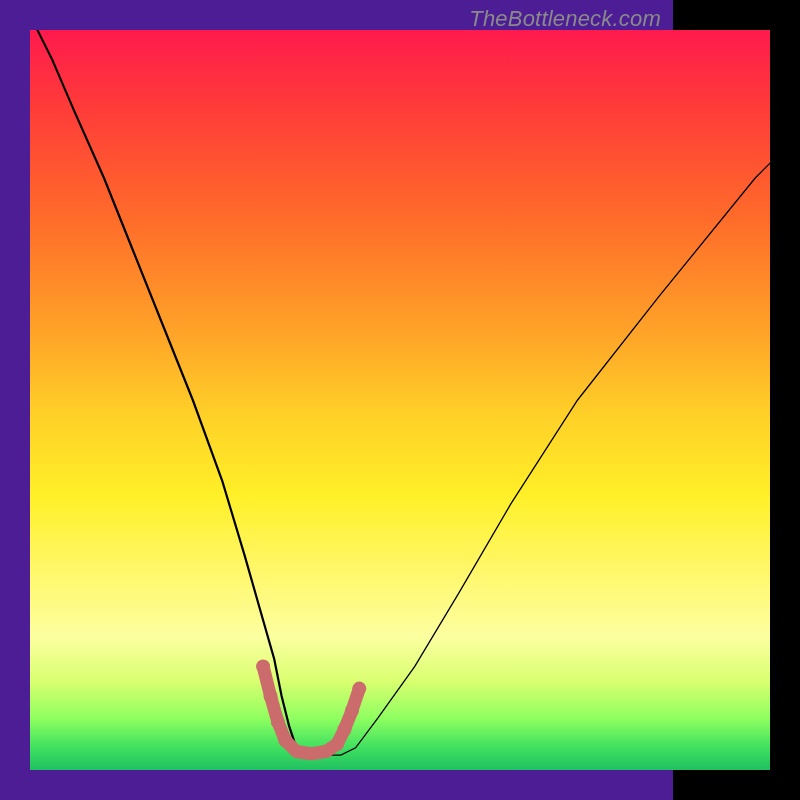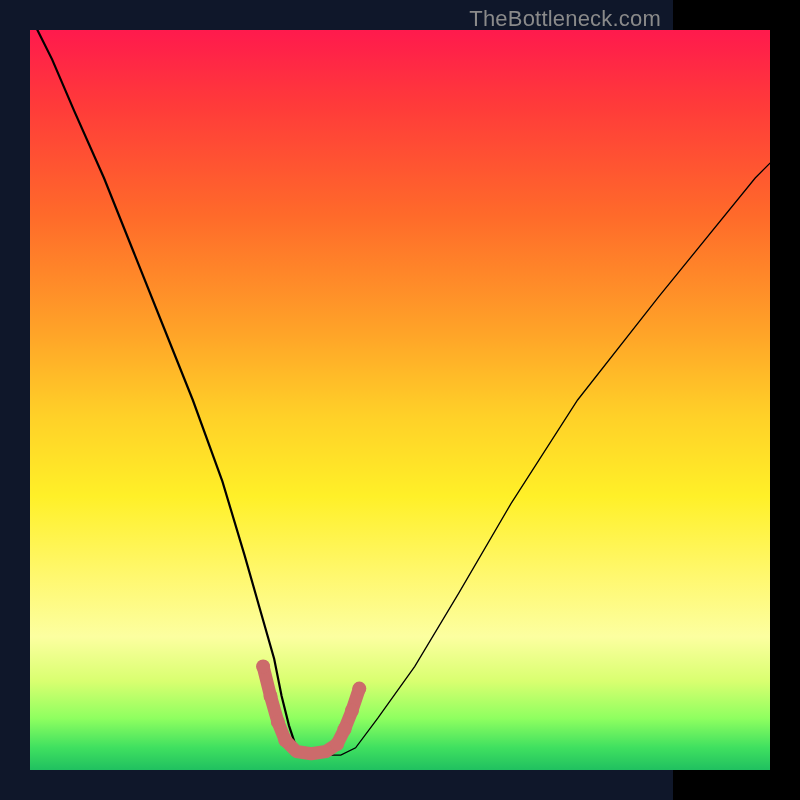--- a/index.html
+++ b/index.html
@@ -8,21 +8,22 @@
     width: 800px;
     height: 800px;
     background: #000;
     font-family: Arial, Helvetica, sans-serif;
     overflow: hidden;
   }
   .frame {
     position: relative;
     width: 673px;
     height: 800px;
-    background: #0f172a;
+    background: #4c1d95;
+    font-style: italic;
   }
   .plot-area {
     position: absolute;
     left: 30px;
     top: 30px;
     width: 740px;
     height: 740px;
     
     background: linear-gradient(
       to bottom,

